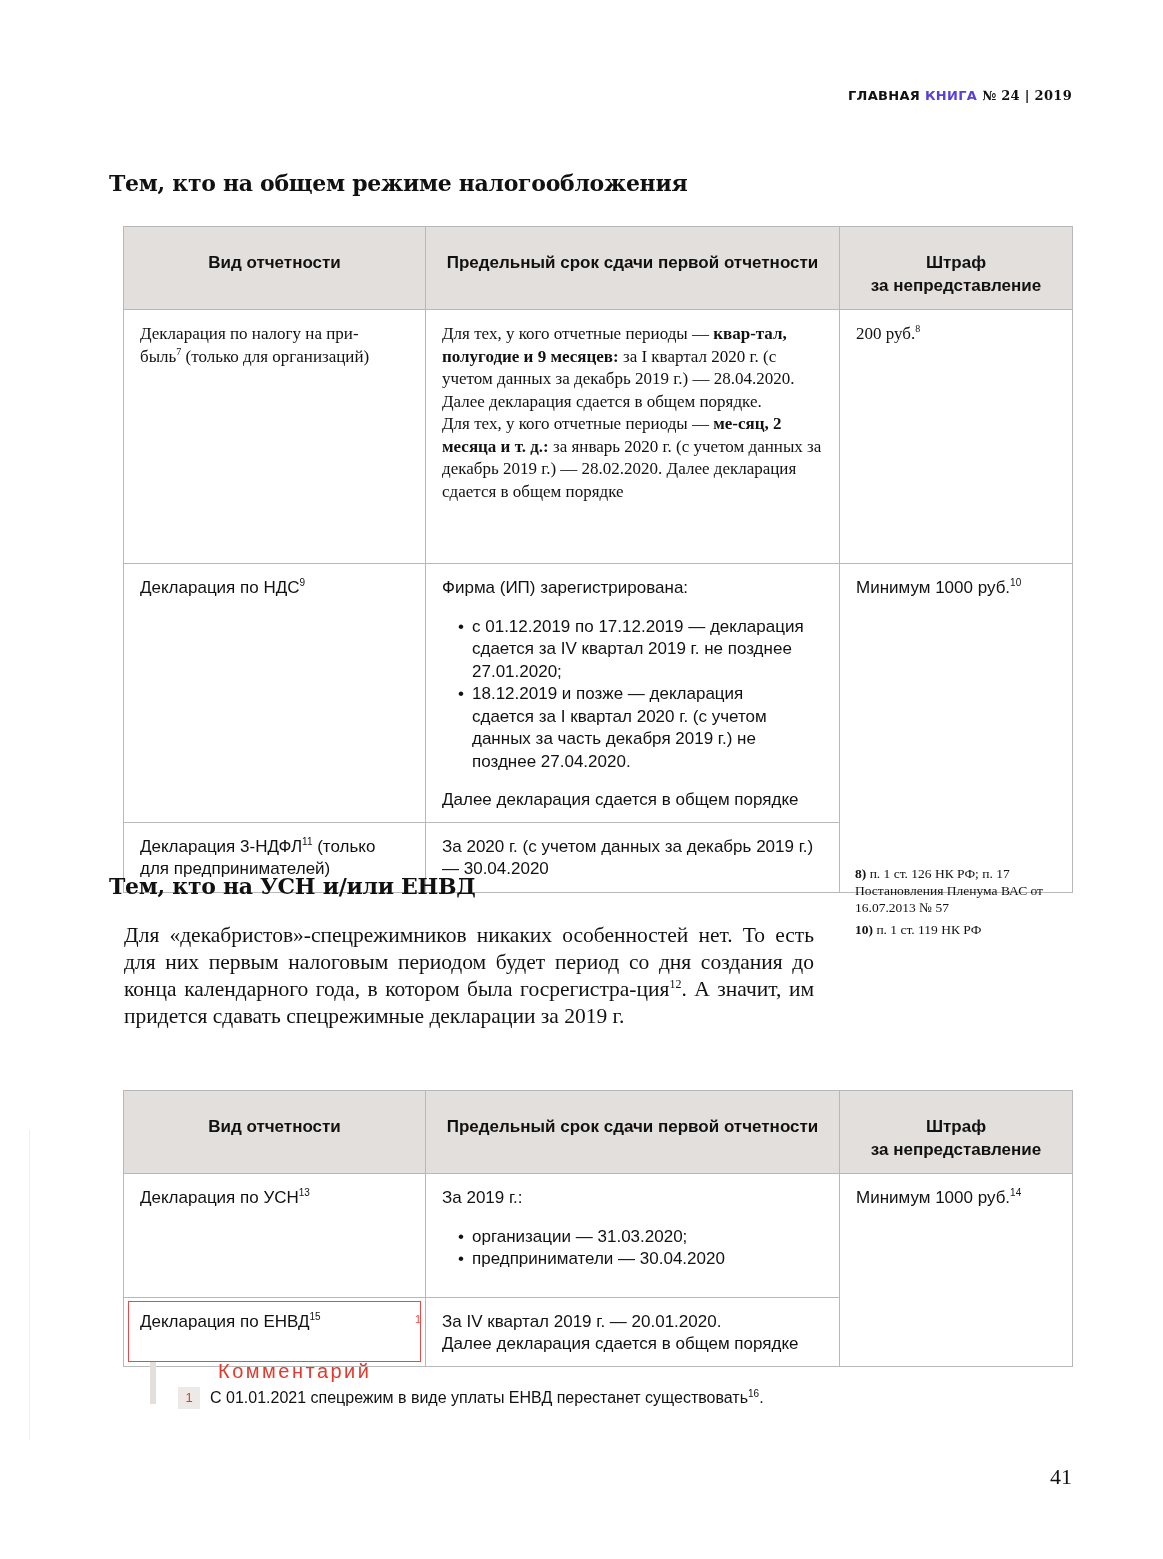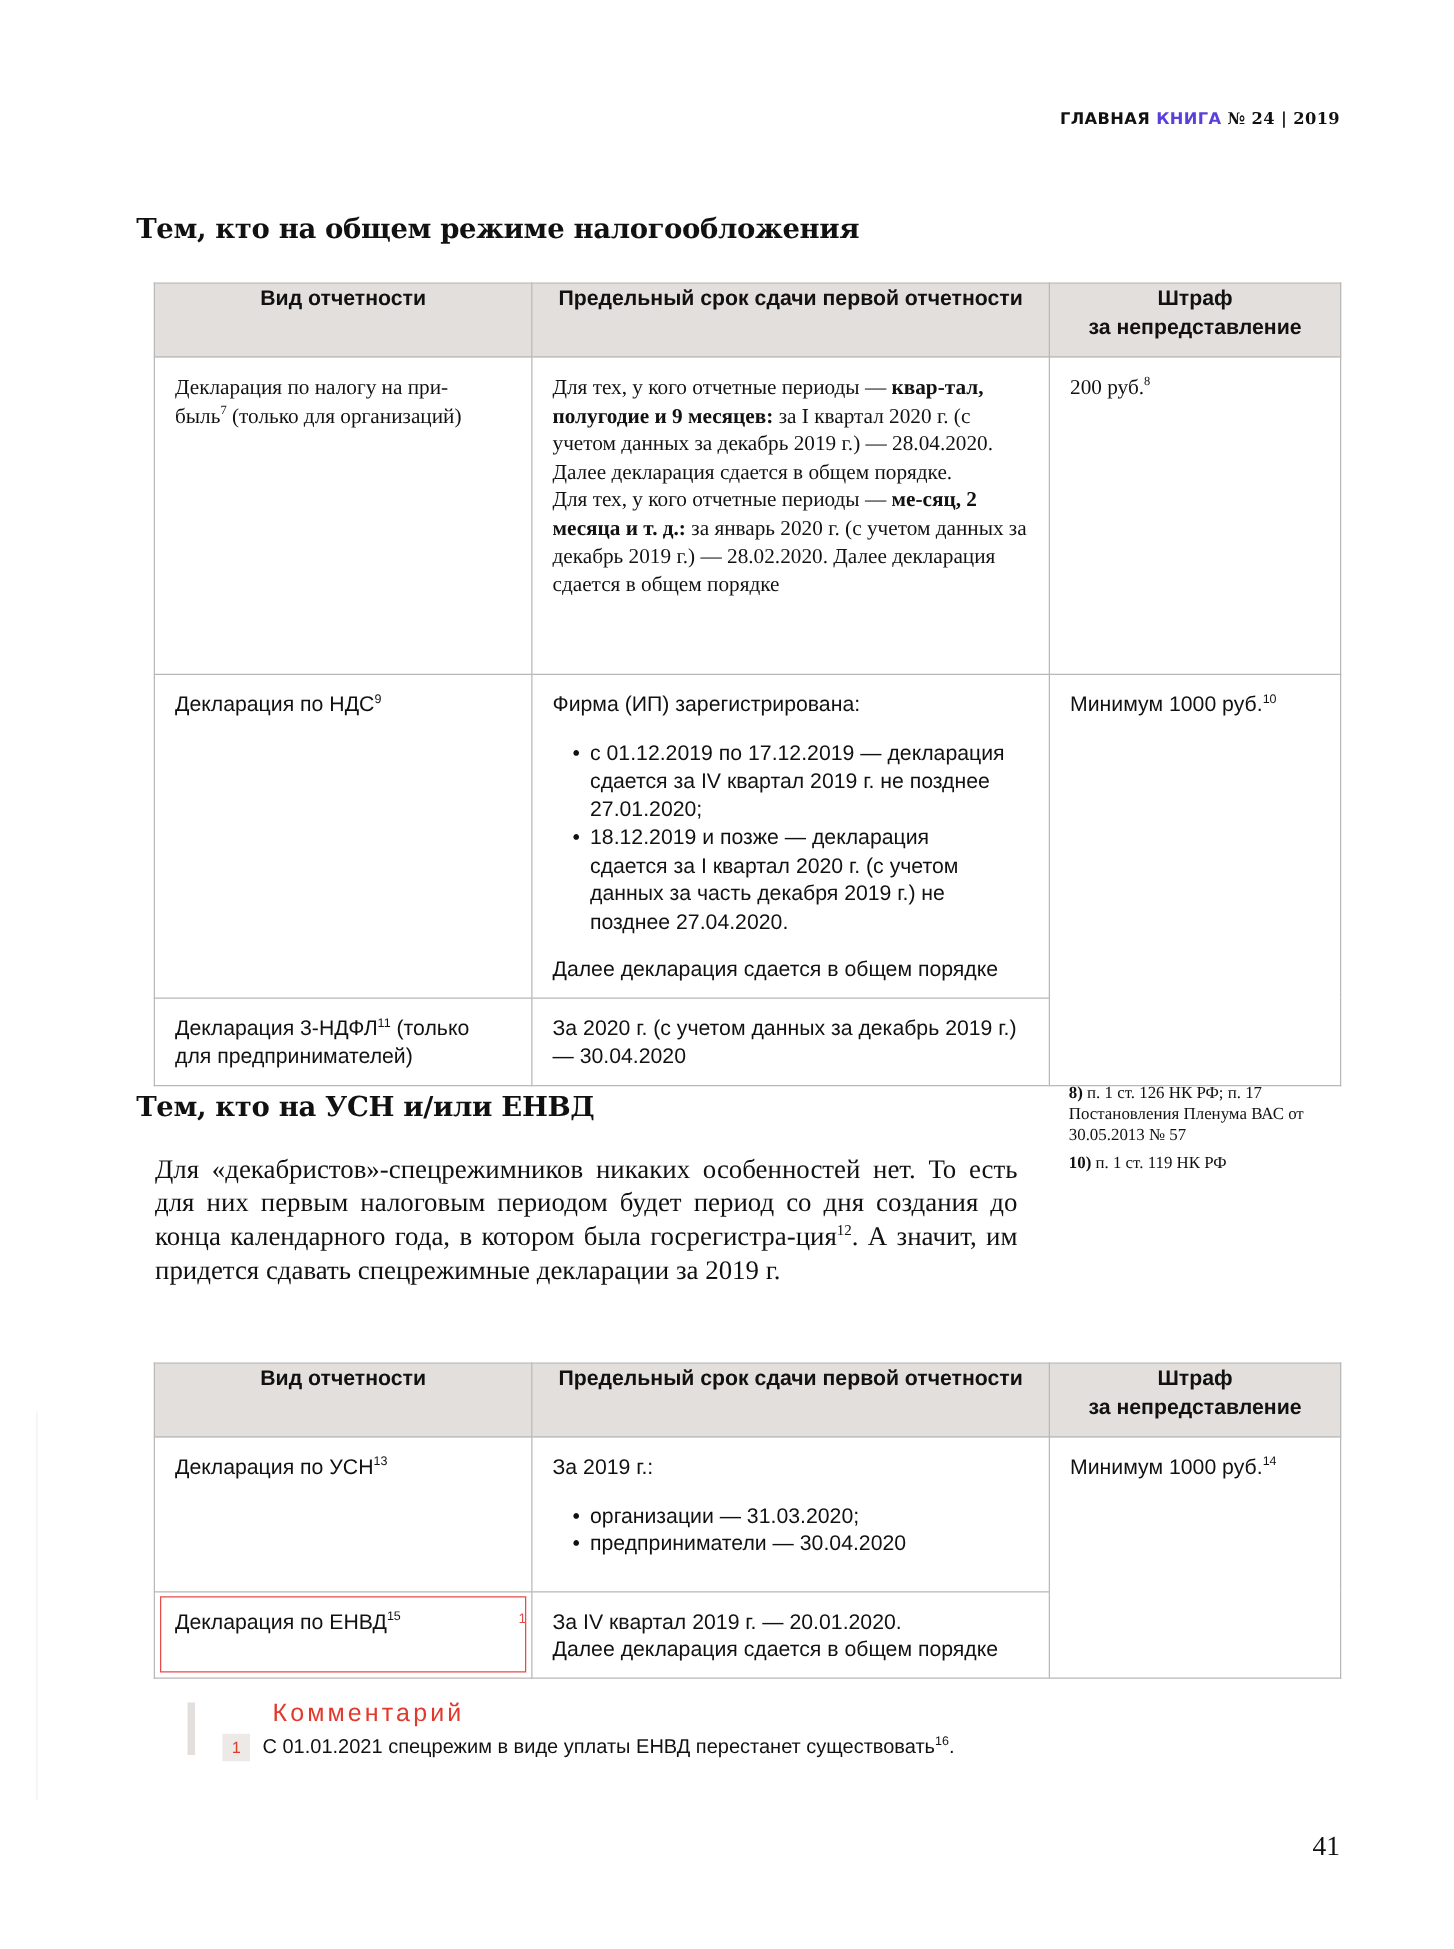--- a/index.html
+++ b/index.html
@@ -9,21 +9,21 @@
   .running-head { position:absolute; right:91px; top:88px; font-family:"DejaVu Sans", sans-serif; font-size:13px; font-weight:bold; letter-spacing:0.3px; white-space:nowrap;margin-left:32px; }
   .running-head .brand2 { color:#5b3fdc; }
   .running-head .issue { font-family:"DejaVu Serif", serif; font-weight:bold; }
 
   h2.section { position:absolute; left:109px; margin:0; font-family:"DejaVu Serif", serif; font-weight:bold; font-size:22px; letter-spacing:-0.3px; }
   #sec1 { top:170px; }
   #sec2 { top:873px; }
 
   table.grid { position:absolute; left:123px; width:949px; border-collapse:collapse; font-family:"Liberation Sans", sans-serif; font-size:17px; line-height:22.5px; table-layout:fixed; }
   table.grid th, table.grid td { border:1px solid #b8b8b8; vertical-align:top; text-align:left; }
-  table.grid th { background:#e3dfdc; font-weight:bold; text-align:center; padding:0 10px 12px 10px; font-size:17px; line-height:23px; }
+  table.grid th { background:#e3dfdc; font-weight:bold; text-align:center; padding:24px 10px 12px 10px; font-size:17px; line-height:23px; }
   table.grid td { padding:13px 16px 10px 16px; }
   col.c1 { width:302px; } col.c2 { width:414px; } col.c3 { width:233px; }
   #table1 { top:226px; }
   #table2 { top:1090px; }
   .sup { font-size:10px; vertical-align:super; line-height:0; }
   ul.bul { margin:16px; padding:0; list-style:none; }
   ul.bul li { padding-left:14px; position:relative; }
   ul.bul li::before { content:"•"; position:absolute; left:0; }
   .hl { position:relative; }
   .hl-frame { position:absolute; left:4px; top:3px; right:4px; bottom:4px; border:1.5px solid #e84a4a; pointer-events:none; }
@@ -117,21 +117,21 @@
     </tbody>
   </table>
 
   <h2 class="section" id="sec2">Тем, кто на УСН и/или ЕНВД</h2>
 
   <p class="body-text">
     <span>Для «декабристов»-спецрежимников никаких особенностей нет. То есть для них первым налоговым периодом будет период со дня создания до конца календарного года, в котором была госрегистра-ция</span><span class="sup">12</span><span>. А значит, им придется сдавать спецрежимные декларации за 2019 г.</span>
   </p>
 
   <div class="notes" id="notes1">
-    <p><b>8)</b> <span>п. 1 ст. 126 НК РФ; п. 17 Постановления Пленума ВАС от 30.05.2013 № 57</span></p>
+    <p><b>8)</b> <span>п. 1 ст. 126 НК РФ; п. 17 Постановления Пленума ВАС от 16.07.2013 № 57</span></p>
     <p><b>10)</b> <span>п. 1 ст. 119 НК РФ</span></p>
   </div>
 
   <table class="grid" id="table2">
     <colgroup>
         <col class="c1">
         <col class="c2">
         <col class="c3">
       </colgroup>
     <thead>

